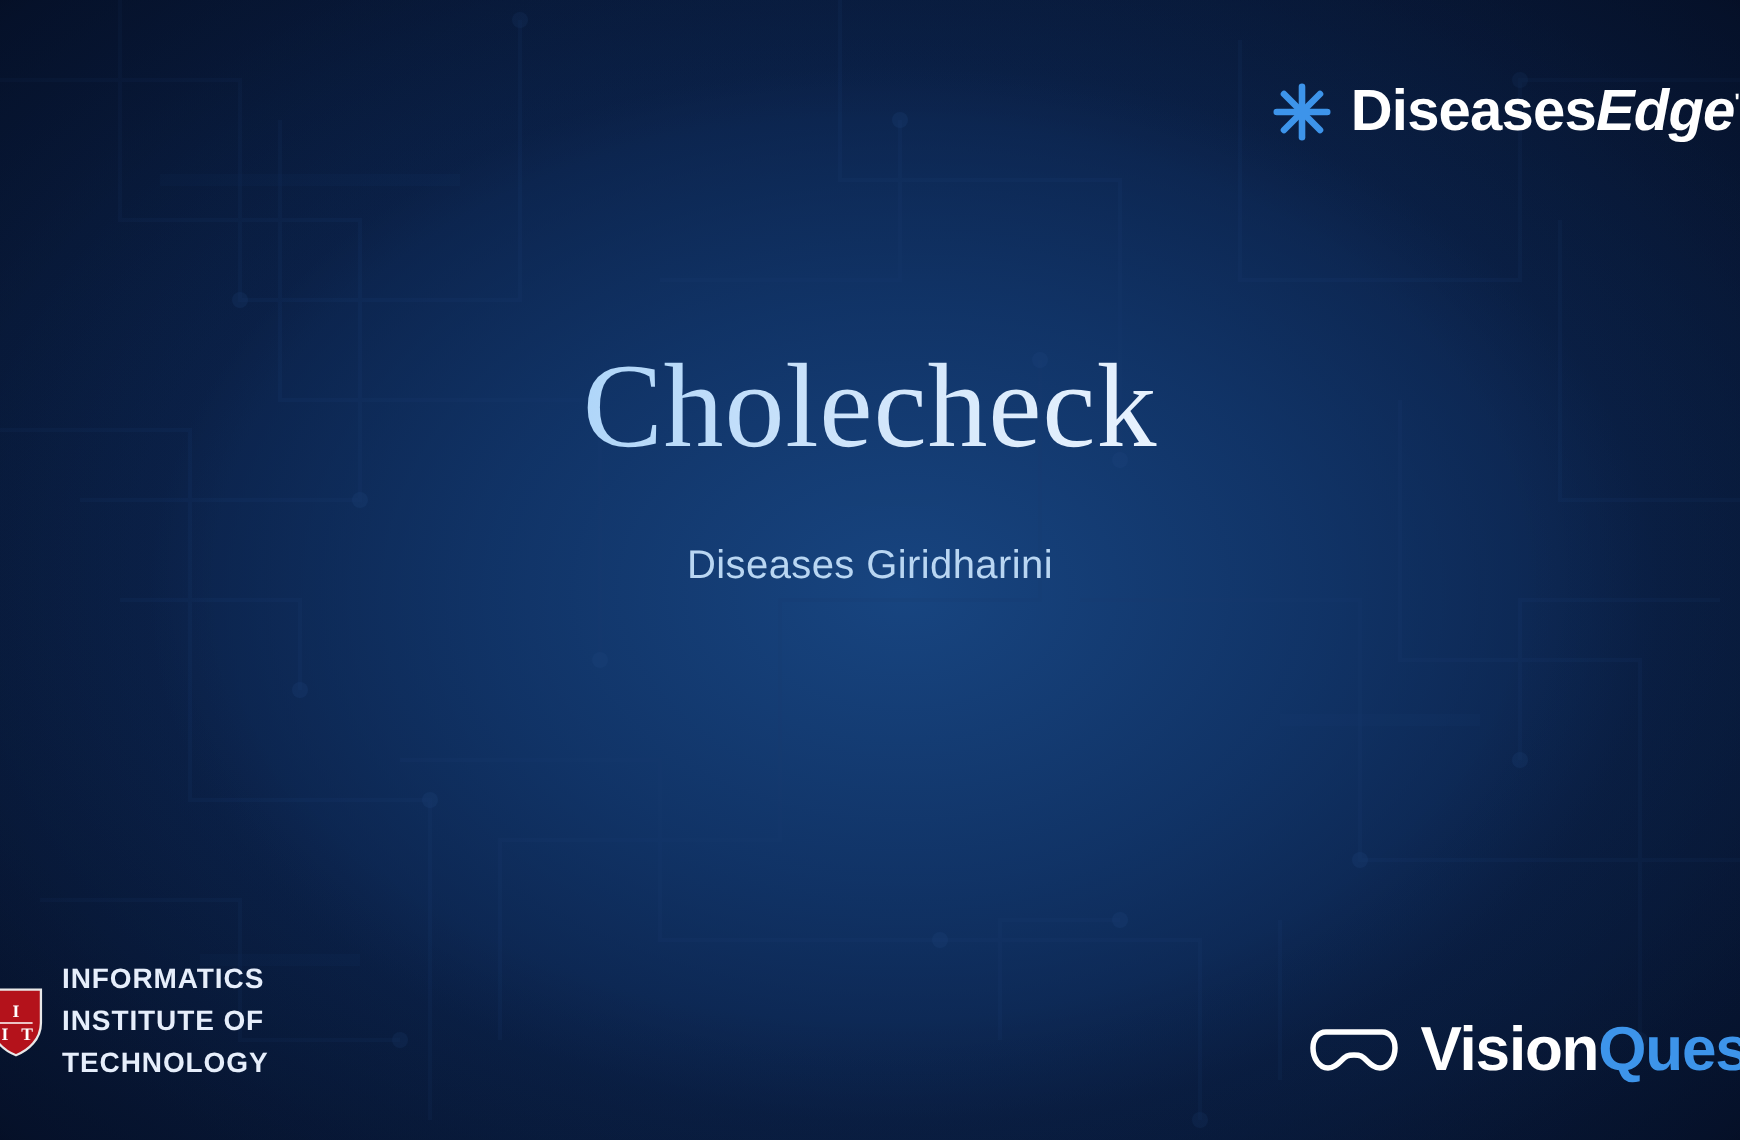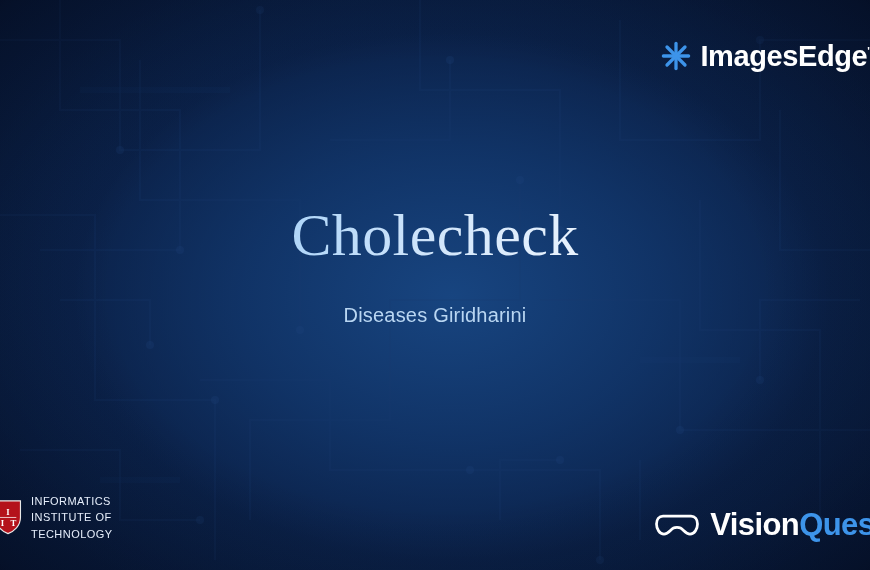--- a/index.html
+++ b/index.html
@@ -39,36 +39,35 @@
     top:41px; right:-6px;
     display:flex; align-items:center; gap:9px;
     white-space:nowrap;
   }
   .ce-mark { width:30px; height:30px; flex:0 0 auto; display:block; }
   .ce-word {
     font-size:29px; font-weight:600; letter-spacing:-0.4px;
     color:#ffffff; line-height:1;
     position:relative;
   }
-  .ce-word .edge { color:#ffffff; }
+  .ce-word .edge { color:#ffffff;font-style:italic; }
   .ce-sup {
     font-size:11px; font-weight:700;
     vertical-align:super;
     color:#ffffff;
     letter-spacing:0px;
   }
 
   
   .center {
     position:absolute;
     left:0; right:0;
     top:172px;
     text-align:center;
     padding:0 40px;
-    margin-top:32px;
   }
 
   .title {
     font-family:"Liberation Serif", serif;
     font-size:60px;
     font-weight:400;
     line-height:1.04;
     letter-spacing:0.4px;
     background:linear-gradient(100deg, #6fb4f5 0%, #9dcdf8 22%, #d4e7fb 52%, #f4f9ff 78%, #ffffff 100%);
     -webkit-background-clip:text;
@@ -99,22 +98,22 @@
   }
 
   
   .iit-logo {
     position:absolute;
     left:-6px; bottom:28px;
     display:flex; align-items:center; gap:9px;
   }
   .iit-shield { width:28px; height:36px; flex:0 0 auto; display:block; }
   .iit-text {
-    font-size:11px;
-    font-weight:400;
+    font-size:14px;
+    font-weight:700;
     line-height:1.5;
     letter-spacing:0.45px;
     color:#e6eefb;
     white-space:nowrap;
   }
 
   
   .vq-logo {
     position:absolute;
     right:-14px; bottom:30px;
@@ -188,21 +187,21 @@
 
   <div class="ce-logo">
     <svg class="ce-mark" viewBox="0 0 100 100" aria-hidden="true">
       <g stroke="#3d94ea" stroke-width="11" stroke-linecap="round">
         <line x1="50" y1="8" x2="50" y2="92"></line>
         <line x1="8" y1="50" x2="92" y2="50"></line>
         <line x1="20" y1="20" x2="80" y2="80"></line>
         <line x1="80" y1="20" x2="20" y2="80"></line>
       </g>
     </svg>
-    <div class="ce-word"><span>Images</span><span class="edge">Edge</span><span class="ce-sup">'2</span></div>
+    <div class="ce-word"><span>Diseases</span><span class="edge">Edge</span><span class="ce-sup">'2</span></div>
   </div>
 
   <div class="center">
     <h1 class="title">Cholecheck</h1>
     <p class="author">Diseases Giridharini</p>
   </div>
 
   <div class="iit-logo">
     <svg class="iit-shield" viewBox="0 0 60 78" aria-hidden="true">
       <path d="M3 4 H57 V40 C57 58 43 70 30 75 C17 70 3 58 3 40 Z" fill="#b4121b" stroke="#e8e8e8" stroke-width="2.5"></path>

